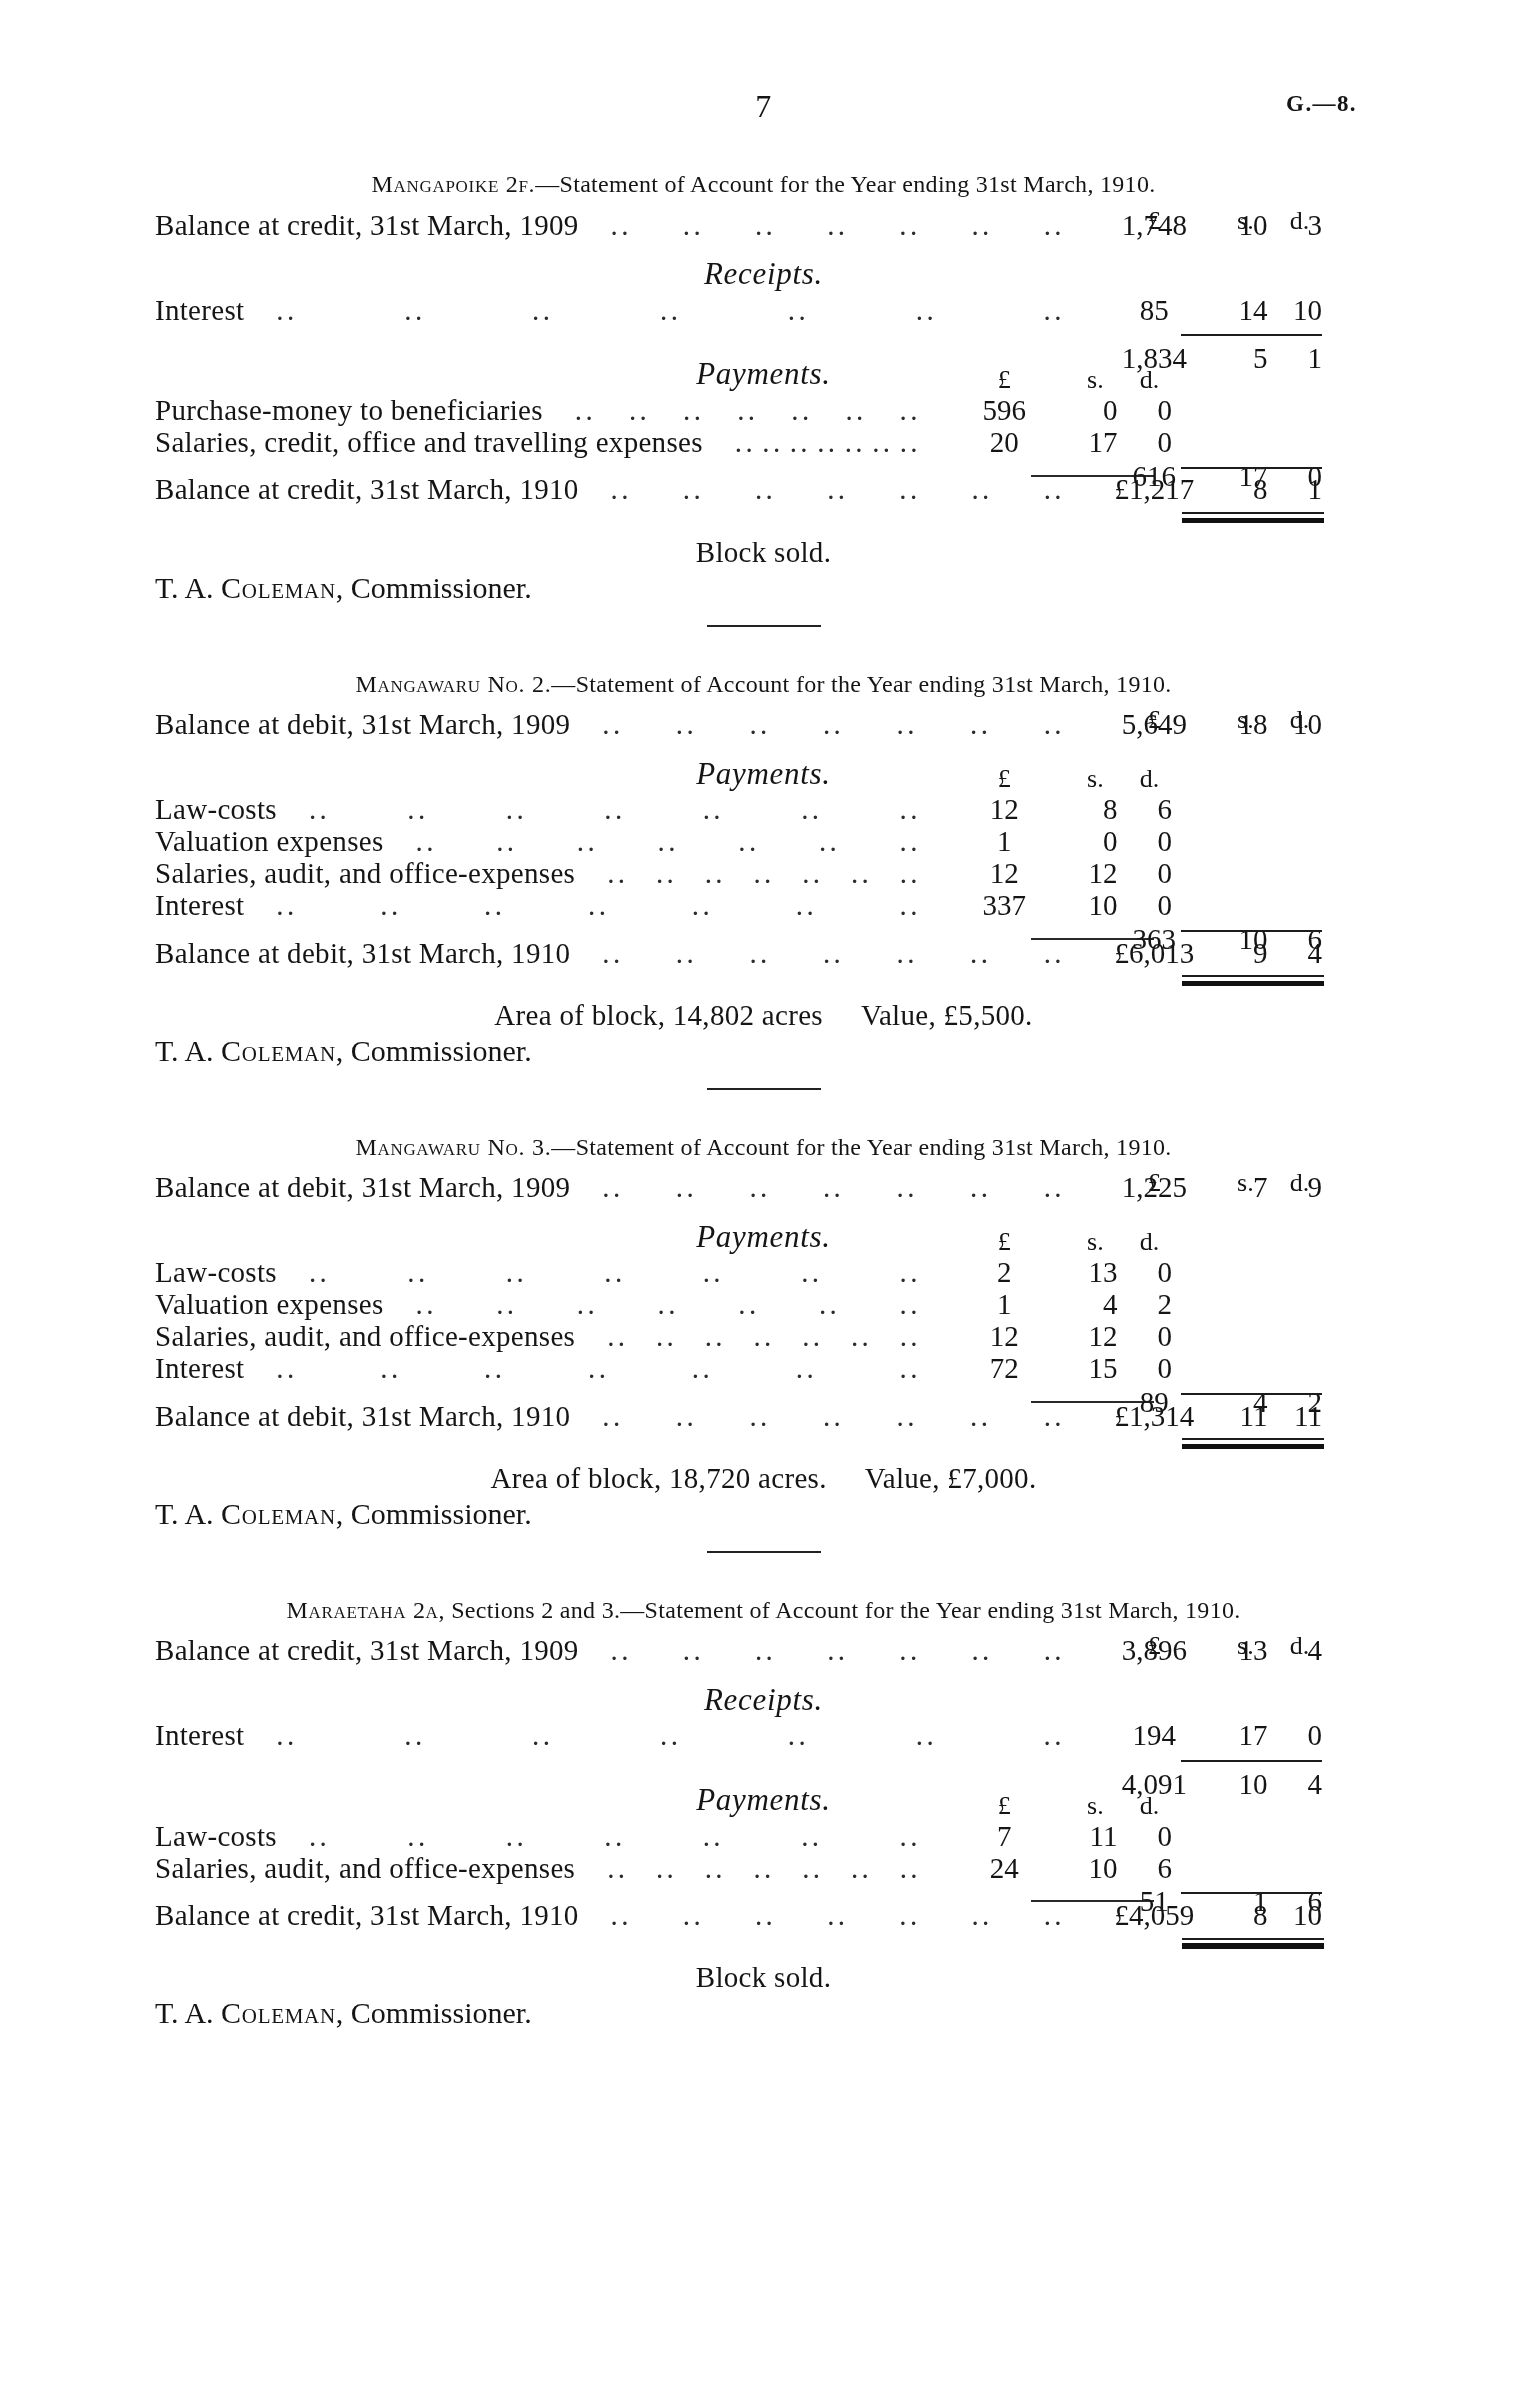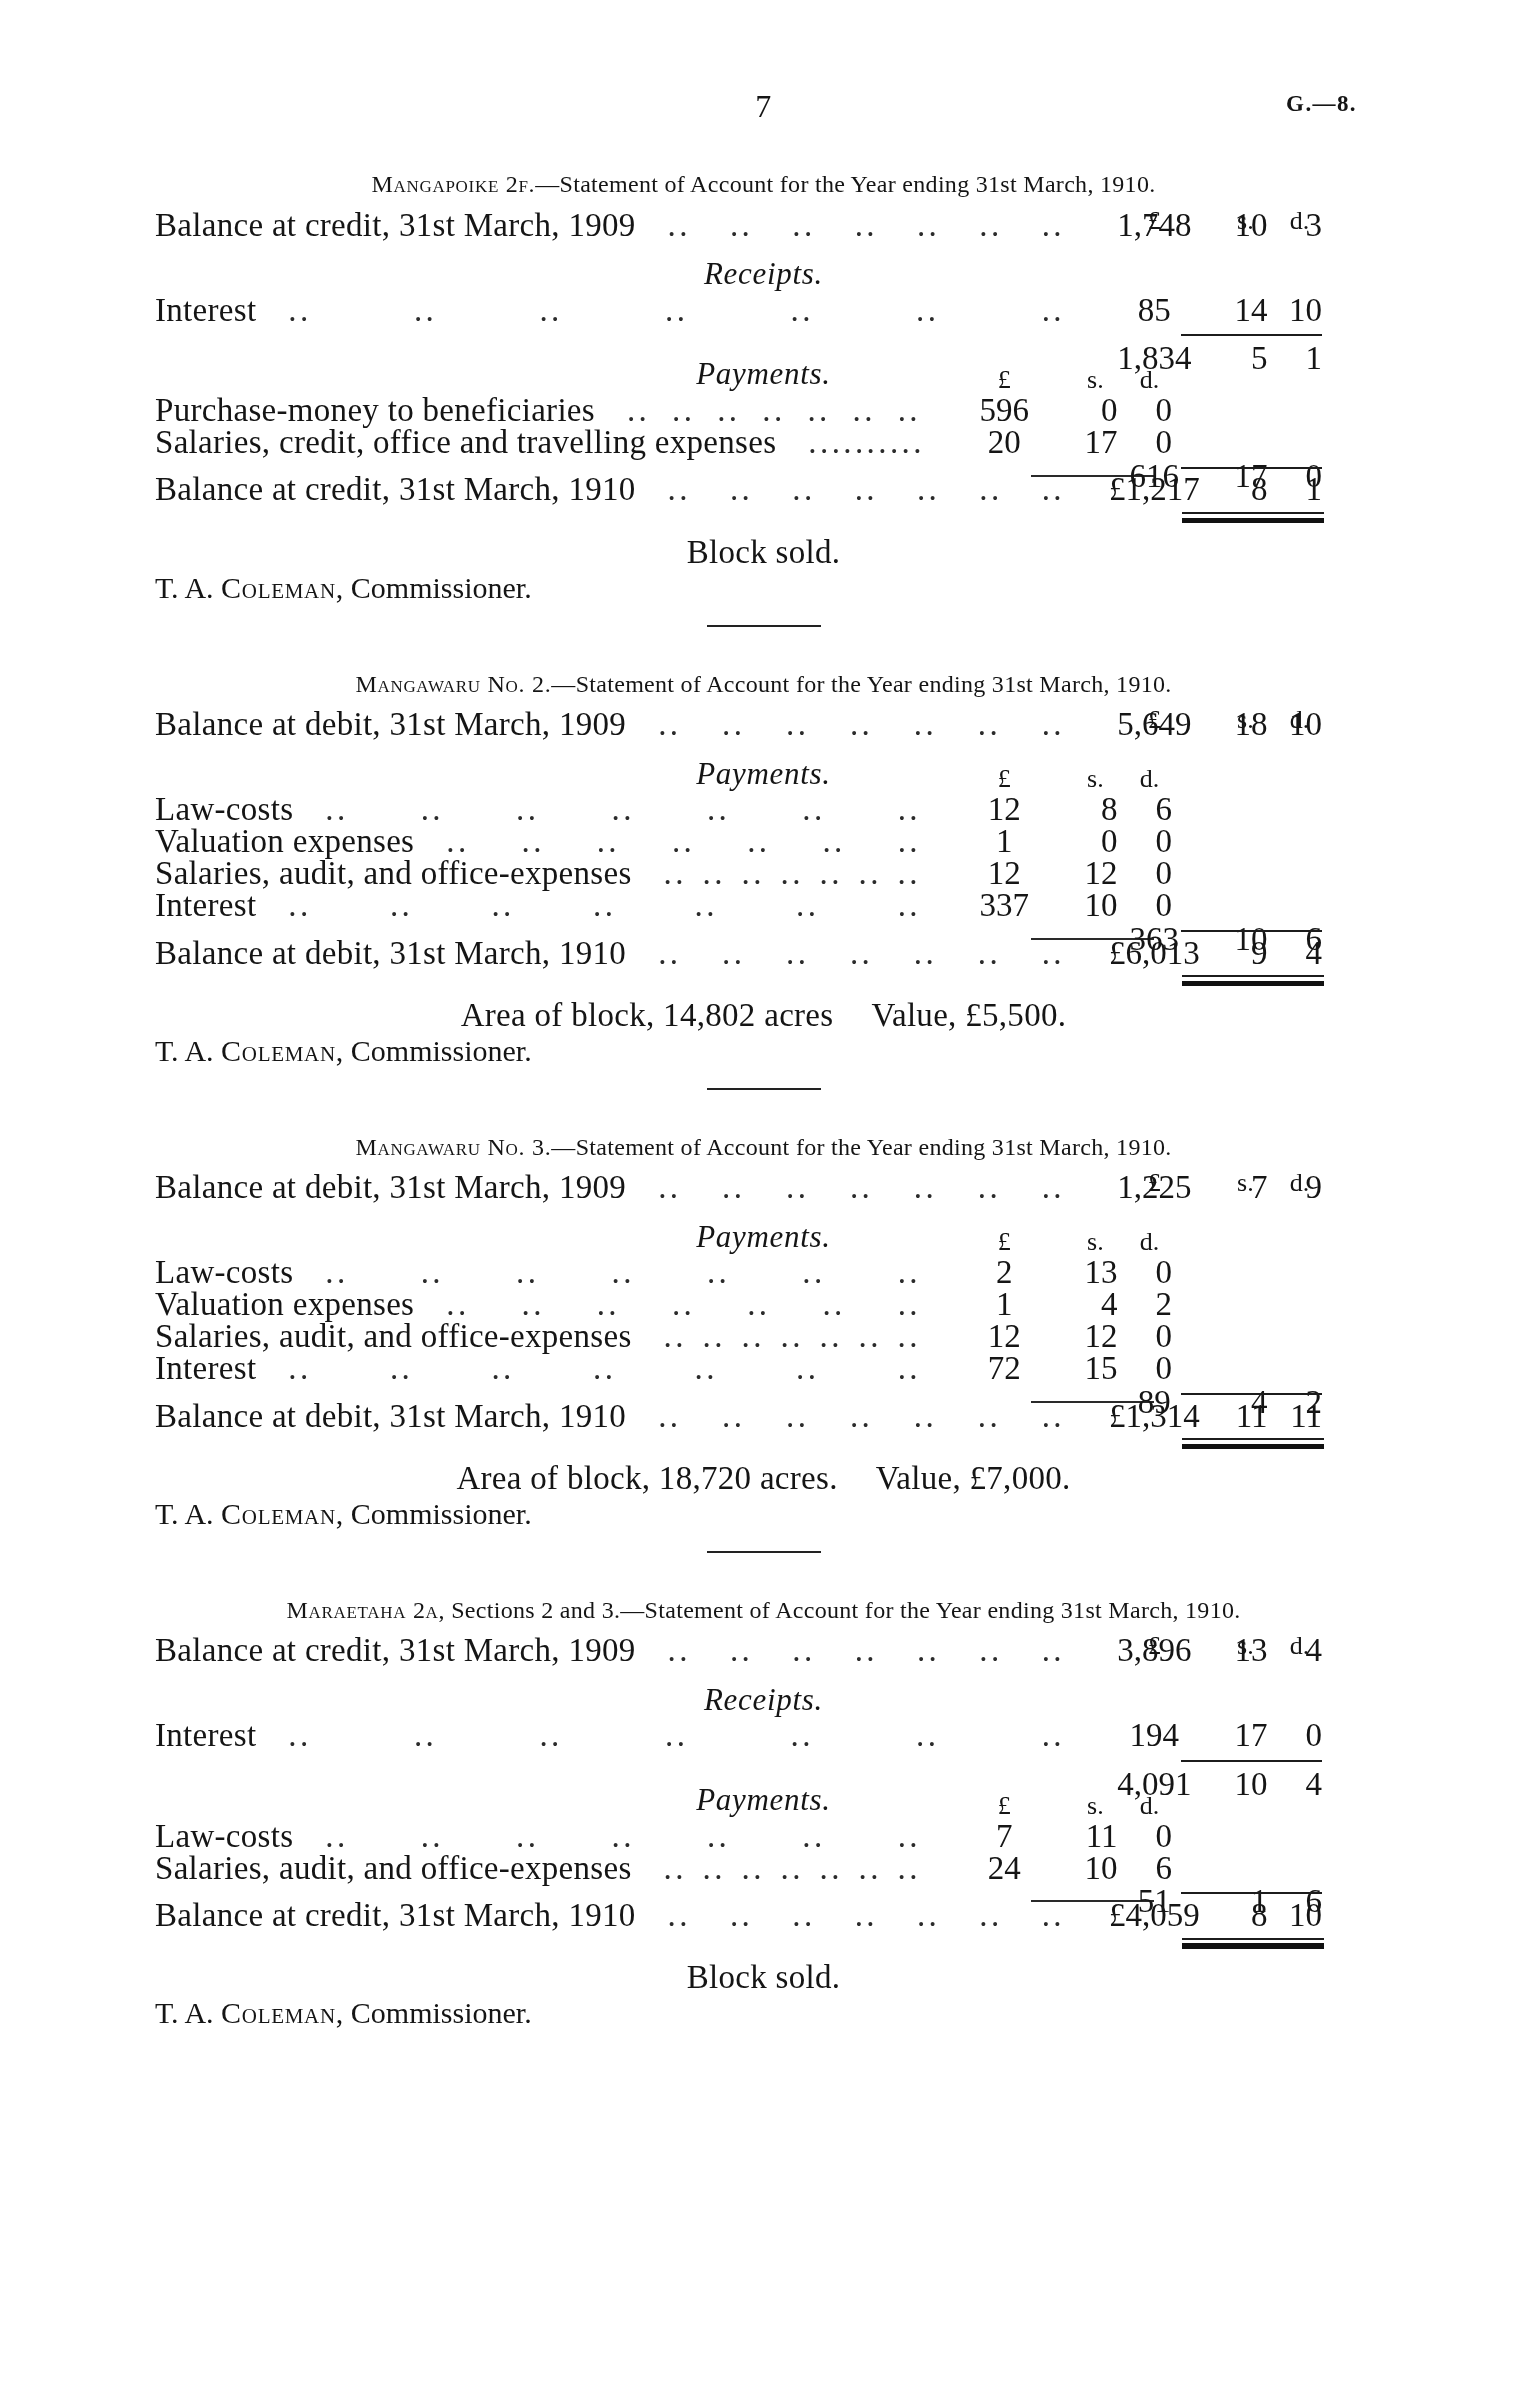--- a/index.html
+++ b/index.html
@@ -46,21 +46,21 @@
   .stmt-title {
     text-align: center;
     font-size: 24px;
     line-height: 37px;
     letter-spacing: 0.3px;
     margin-bottom: 5.5px;
     white-space: nowrap;
   }
   .smallcaps { font-variant: small-caps; letter-spacing: 0.7px; }
 
-  .row { position: relative; font-size: 33px; line-height: 32px; }
+  .row { position: relative; font-size: 29px; line-height: 32px; }
   .row.entry { display: flex; }
   .row.entry .label { flex: 0 0 auto; white-space: nowrap; letter-spacing: 0.3px; }
 
   
   .dots {
     flex: 1 1 auto;
     display: flex;
     justify-content: space-between;
     overflow: hidden;
     margin-left: 32px;

